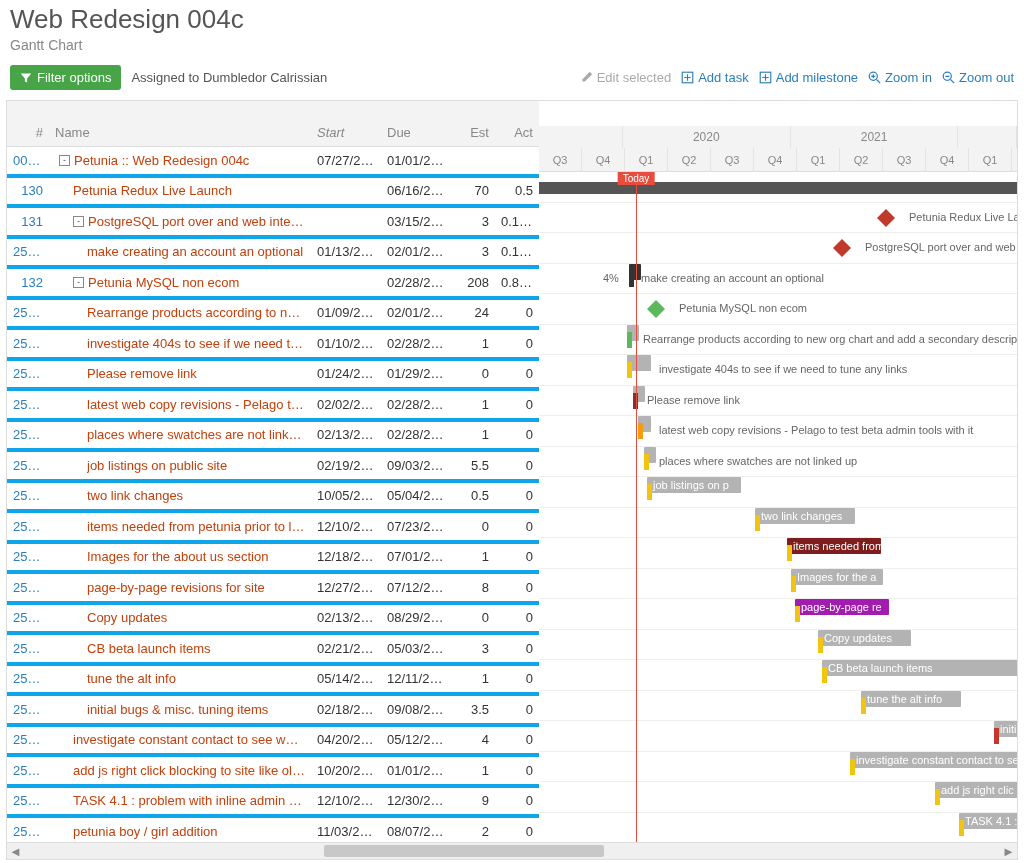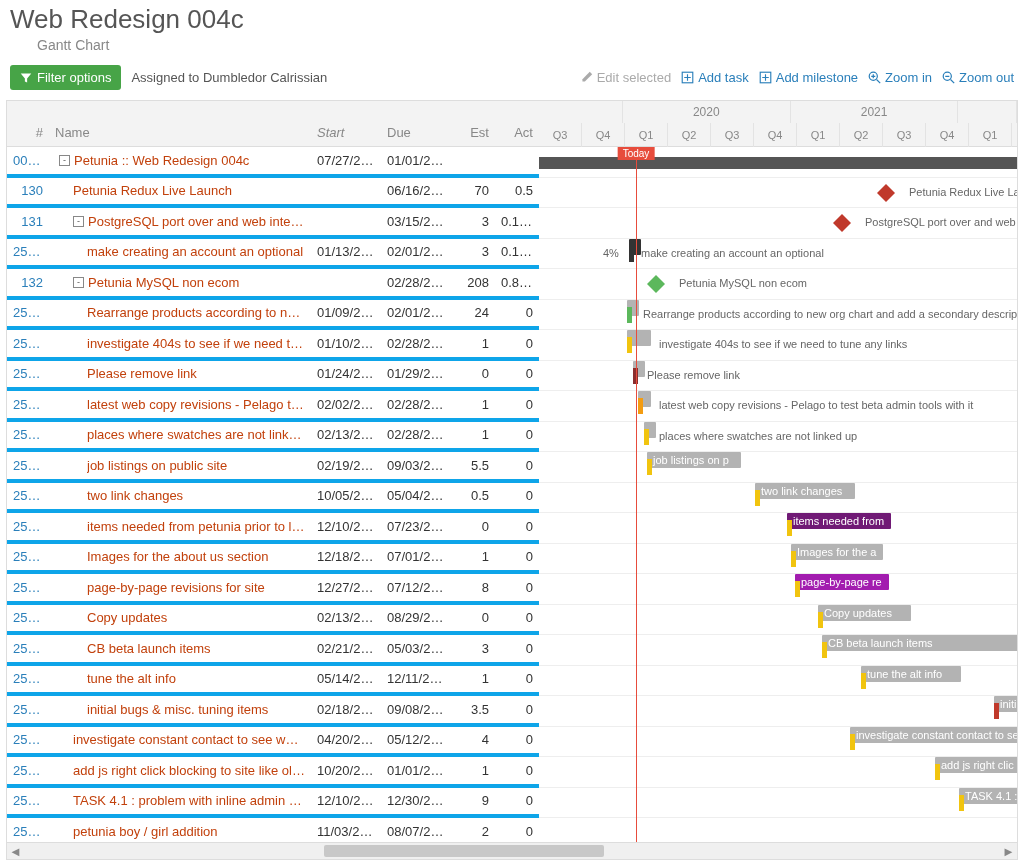--- a/index.html
+++ b/index.html
@@ -1,39 +1,39 @@
 <!DOCTYPE html>
 <html><head>
 <meta charset="utf-8">
 <style>
 * { box-sizing: border-box; margin: 0; padding: 0; }
 body { font-family: "Segoe UI", Arial, sans-serif; font-size: 13px; color: #333; background: #fff; width: 1024px; height: 863px; overflow: hidden; position: relative; }
 .page-title { font-size: 26px; font-weight: 300; color: #555; padding: 4px 10px 0 10px; }
-.subtitle { font-size: 14px; color: #888; padding: 2px 10px 8px 10px; margin-left: 27px; }
+.subtitle { font-size: 14px; color: #888; padding: 2px 10px 8px 10px; }
 .toolbar { display: flex; align-items: center; padding: 4px 10px 10px 10px; gap: 10px; }
 .filter-btn { background: #47a447; color: #fff; border: none; border-radius: 3px; padding: 5px 10px; font-size: 13px; cursor: pointer; display: inline-flex; align-items: center; gap: 5px; }
 .filter-btn svg { width: 12px; height: 12px; fill: #fff; }
 .assigned-to { color: #555; }
 .toolbar-spacer { flex: 1; }
 .toolbar-link { color: #2a7fba; cursor: pointer; display: inline-flex; align-items: center; gap: 4px; font-size: 13px; }
 .toolbar-link.disabled { color: #aaa; cursor: default; }
 .toolbar-link svg { width: 13px; height: 13px; }
 .grid-wrap { border: 1px solid #ddd; margin: 0 6px; height: 760px; display: flex; flex-direction: column; }
 .grid-body { flex: 1; overflow: hidden; display: flex; }
 .left-pane { width: 532px; flex-shrink: 0; display: flex; flex-direction: column; }
 .right-pane { flex: 1; overflow: hidden; position: relative; display: flex; flex-direction: column; }
 .grid-header-l { display: flex; background: #f3f3f3; color: #888; height: 46px; border-bottom: 1px solid #ddd; }
 .grid-header-l .hcell { display: flex; align-items: flex-end; padding: 0 6px 6px 6px; }
 .hcell.num { width: 42px; justify-content: flex-end; }
 .hcell.name { width: 262px; }
 .hcell.start { width: 70px; font-style: italic; }
 .hcell.due { width: 70px; }
 .hcell.est { width: 44px; justify-content: flex-end; }
 .hcell.act { width: 44px; justify-content: flex-end; }
-.grid-header-r { background: #f3f3f3; color: #888; height: 46px; border-bottom: 1px solid #ddd; position: relative; }
+.grid-header-r { background: #f3f3f3; color: #888; height: 46px; border-bottom: 1px solid #ddd; position: relative; margin-top: 25px; }
 .year-row { height: 22px; display: flex; }
 .year-cell { text-align: center; font-size: 12px; line-height: 22px; border-right: 1px solid #e3e3e3; }
 .q-row { height: 24px; display: flex; }
 .q-cell { width: 43px; text-align: center; font-size: 11px; line-height: 24px; border-right: 1px solid #e3e3e3; }
 .rows-l { flex: 1; overflow: hidden; }
 .rows-r { flex: 1; overflow: hidden; position: relative; }
 .row-l { display: flex; align-items: center; height: 30.5px; border-bottom: 4px solid #0ea5e9; }
 .row-r { height: 30.5px; border-bottom: 1px solid #eee; position: relative; }
 .cell { padding: 0 6px; white-space: nowrap; overflow: hidden; text-overflow: ellipsis; }
 .cell.num { width: 42px; text-align: right; color: #2a7fba; cursor: pointer; }
@@ -459,21 +459,21 @@
           </div>
           <div class="row-r">
             <div class="gantt-bar notch" style="left:108px;width:94px;background:#b3b3b3">job listings on p</div>
             <div style="position:absolute;left:108px;top:7px;width:5px;height:16px;background:#f1c40f"></div>
           </div>
           <div class="row-r">
             <div class="gantt-bar notch" style="left:216px;width:100px;background:#b3b3b3">two link changes</div>
             <div style="position:absolute;left:216px;top:7px;width:5px;height:16px;background:#f1c40f"></div>
           </div>
           <div class="row-r">
-            <div class="gantt-bar notch" style="left:248px;width:104px;background:#701a75">items needed from</div>
+            <div class="gantt-bar notch" style="left:248px;width:94px;background:#7f1d1d">items needed from</div>
             <div style="position:absolute;left:248px;top:7px;width:5px;height:16px;background:#f1c40f"></div>
           </div>
           <div class="row-r">
             <div class="gantt-bar notch" style="left:252px;width:92px;background:#b3b3b3">Images for the a</div>
             <div style="position:absolute;left:252px;top:7px;width:5px;height:16px;background:#f1c40f"></div>
           </div>
           <div class="row-r">
             <div class="gantt-bar notch" style="left:256px;width:94px;background:#a21caf">page-by-page re</div>
             <div style="position:absolute;left:256px;top:7px;width:5px;height:16px;background:#f1c40f"></div>
           </div>

